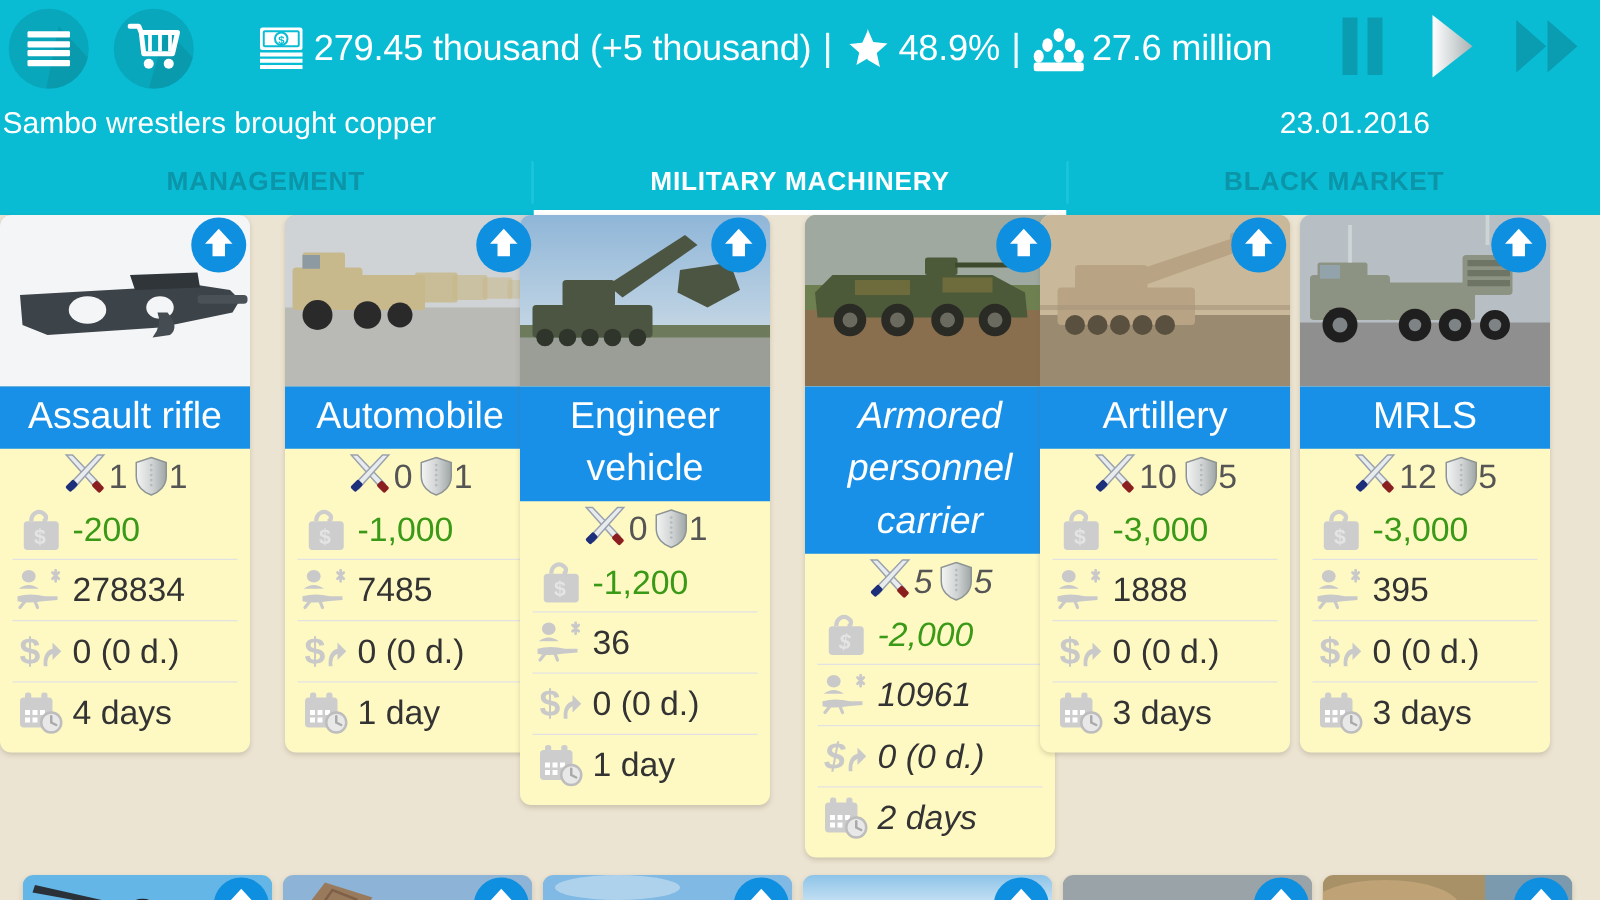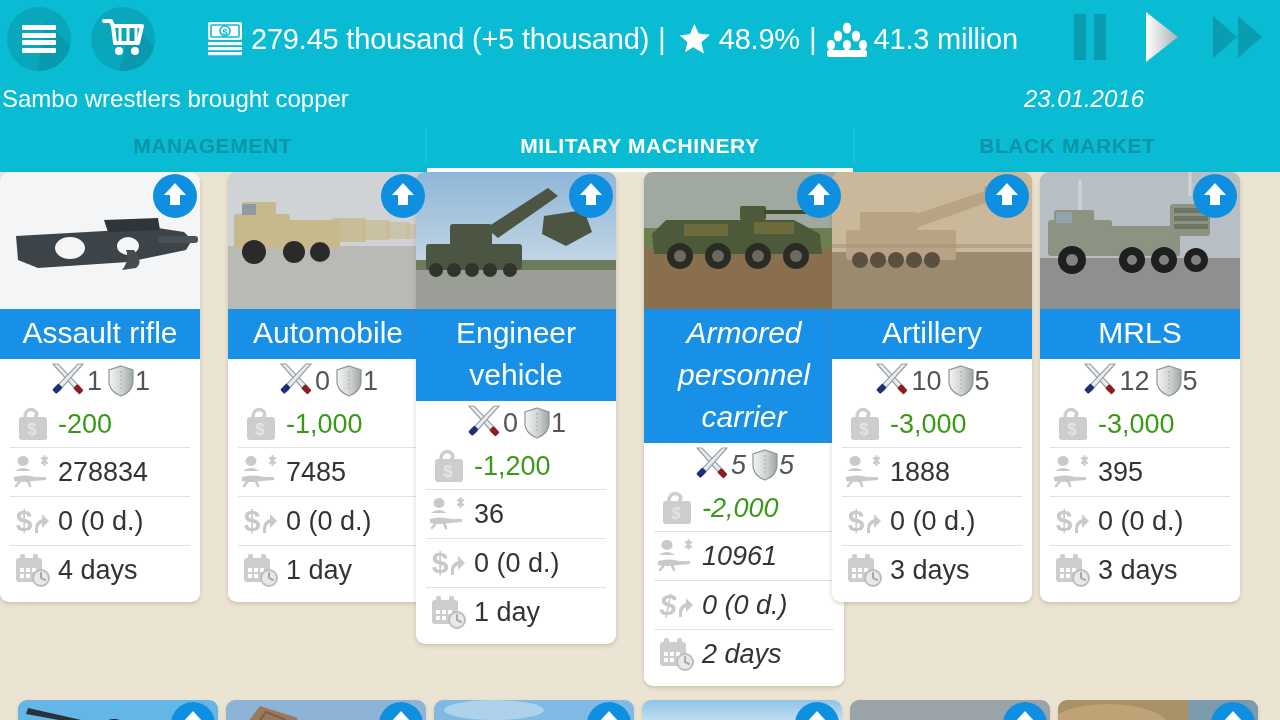--- a/index.html
+++ b/index.html
@@ -45,21 +45,21 @@
     position: absolute; right: 14px; top: 8px;
     display: flex; align-items: center; gap: 26px;
   }
   .sc { cursor: pointer; }
 
   .ticker {
     position: absolute; top: 78px; left: 0; width: 1156px; height: 42px;
     color: #fff; font-size: 24px; line-height: 42px;
   }
   .ticker .msg { position: absolute; left: 2px; top: 0; }
-  .ticker .date { position: absolute; right: 12px; top: 0; font-style: italic; }
+  .ticker .date { position: absolute; right: 12px; top: 0; }
 
   
   .tabs {
     position: absolute; top: 120px; left: 0; width: 1280px; height: 52px;
     background: #09bcd3; display: flex; justify-content: space-between;
   }
   .tab {
     flex: 1; display: flex; align-items: center; justify-content: center;
     font-size: 21px; font-weight: bold; letter-spacing: .6px;
     color: #0c94a8; position: relative; cursor: pointer;
@@ -73,21 +73,21 @@
   .tab-div { width: 2px; align-self: center; height: 34px; background: #1cc5da; }
 
   
   .grid {
     position: absolute; top: 172px; left: 0; width: 1280px; height: 548px;
     padding: 8px 0 0 18px;
   }
   .card {
     position: absolute; top: 0;
     width: 200px;
-    background: #ffffff;
+    background: #fef9c3;
     border-radius: 9px;
     box-shadow: 0 2px 4px rgba(120,110,85,.28);
     overflow: hidden;
   }
   .card-thumb {
     width: 200px; height: 137px; position: relative; overflow: hidden;
     background: #b9c3cb;
   }
   .card-thumb .sky { position: absolute; inset: 0; }
   .upgrade-badge {
@@ -200,21 +200,21 @@
             <svg width="42" height="38" viewBox="0 0 42 38">
               <ellipse cx="21" cy="8" rx="4.2" ry="5.5" fill="#fff"></ellipse>
               <ellipse cx="12" cy="16" rx="4.2" ry="5.5" fill="#fff"></ellipse>
               <ellipse cx="30" cy="16" rx="4.2" ry="5.5" fill="#fff"></ellipse>
               <ellipse cx="5" cy="25" rx="4" ry="5.2" fill="#fff"></ellipse>
               <ellipse cx="21" cy="25" rx="4" ry="5.2" fill="#fff"></ellipse>
               <ellipse cx="37" cy="25" rx="4" ry="5.2" fill="#fff"></ellipse>
               <rect x="1" y="30" width="40" height="7" rx="2" fill="#fff"></rect>
             </svg>
           </span>
-          <span>41.3 million</span>
+          <span>27.6 million</span>
         </div>
       </div>
 
       <div class="speed-ctrls">
         <span class="sc">
           <svg width="44" height="58" viewBox="0 0 44 58">
             <rect x="6" y="6" width="12" height="46" fill="#0a9cb0"></rect>
             <rect x="26" y="6" width="12" height="46" fill="#0a9cb0"></rect>
           </svg>
         </span>

